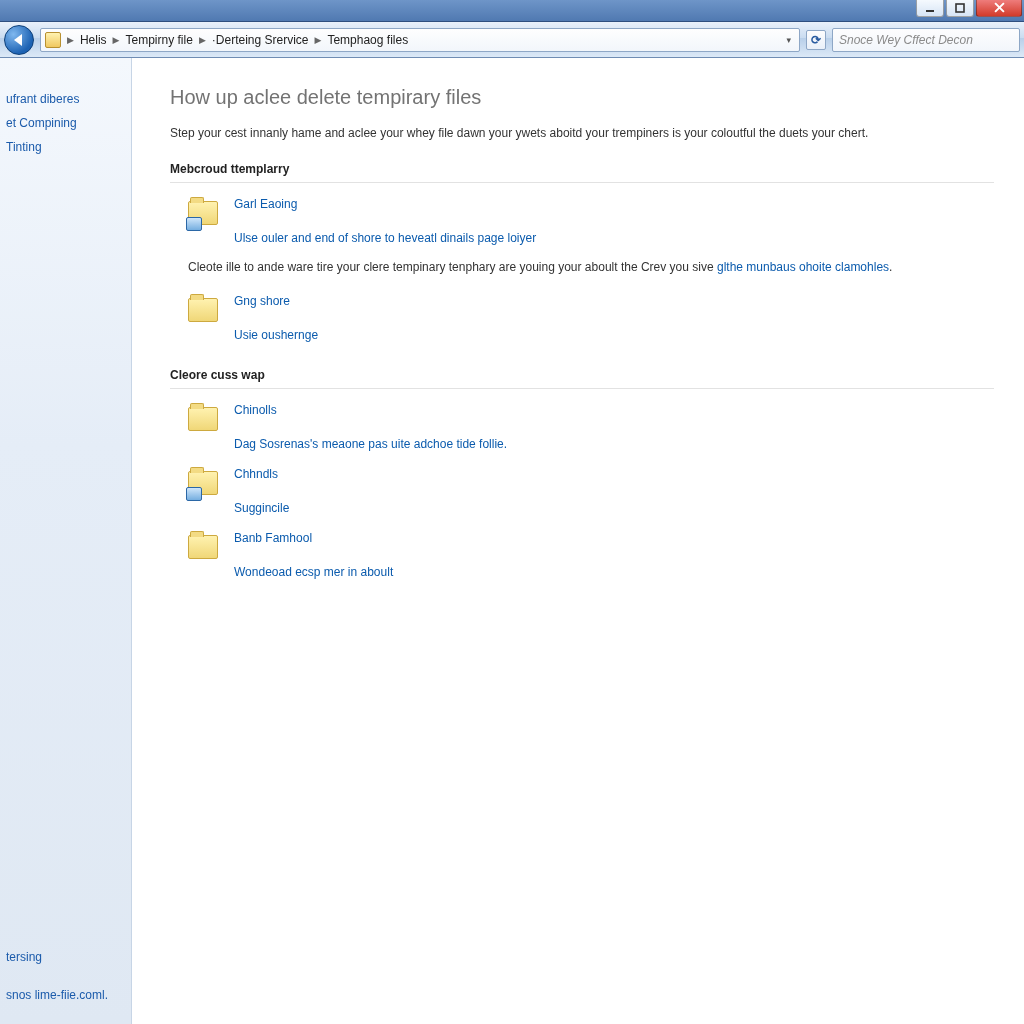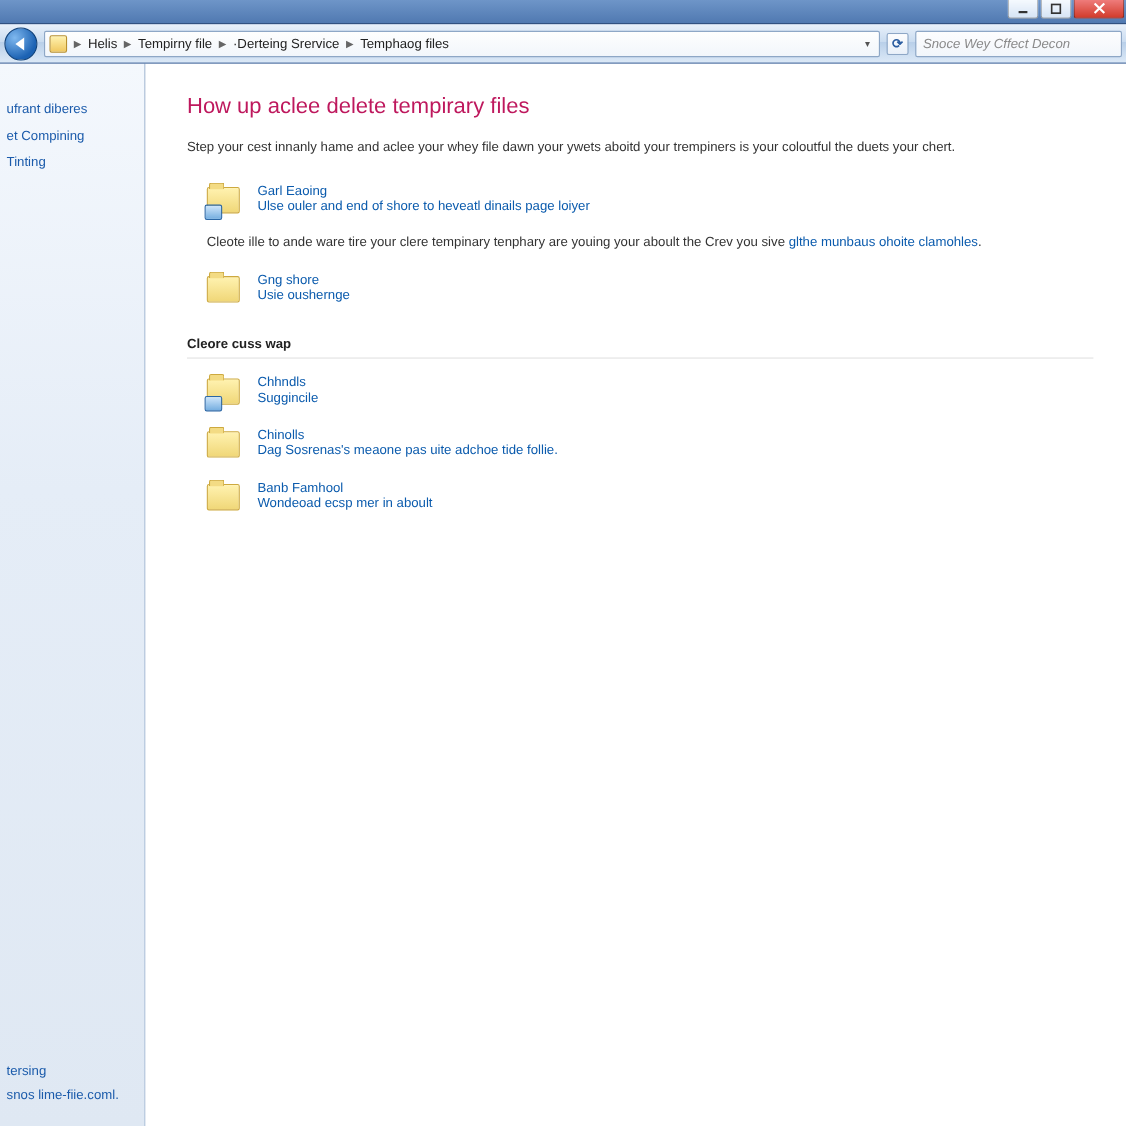--- a/index.html
+++ b/index.html
@@ -25,36 +25,36 @@
   .caret-btn { font-size:9px; color:#555; padding:2px 4px;}
   .refresh-btn { width:20px; height:20px; border:1px solid #8ea7c6; border-radius:2px; background:linear-gradient(to bottom,#fdfdfe,#e9f0f9); display:flex; align-items:center; justify-content:center;}
   .refresh-btn span{color:#2a5ca0;font-weight:bold;}
   .search-box { width:188px; height:24px; background:linear-gradient(to bottom,#fdfdfe,#f2f6fb); border:1px solid #8ea7c6; border-radius:2px; display:flex; align-items:center; padding:0 6px; color:#8a8a8a; font-style:italic; font-size:12px;}
 
   
   .client { display:flex; height:calc(1024px - 22px - 36px); }
   .sidebar { width:132px; background:linear-gradient(to bottom,#f4f8fd 0%, #e5edf7 40%, #dfe8f3 100%); border-right:1px solid #c7d5e6; display:flex; flex-direction:column; padding:18px 0 10px 0;}
   .side-links { display:flex; flex-direction:column; gap:10px; padding:0 10px 0 6px;margin-top:16px;}
   .side-link { color:#1b5bab; font-size:12px; cursor:pointer; white-space:nowrap; overflow:hidden; text-overflow:ellipsis;}
-  .side-footer { margin-top:auto; padding:0 8px 12px 6px; display:flex; flex-direction:column; gap:8px;}
+  .side-footer { margin-top:auto; padding:0 8px 12px 6px; display:flex; flex-direction:column; gap:24px;}
   .side-footer .side-link { color:#1b5bab; }
 
   .content { flex:1; background:#ffffff; padding:28px 30px 20px 38px; overflow:auto;}
-  .page-title { color:#be185d; font-size:20px; font-weight:400; margin-bottom:16px;}
+  .page-title { color:#737373; font-size:20px; font-weight:400; margin-bottom:16px;}
   .intro { color:#333; font-size:12px; margin-bottom:20px; line-height:1.4; max-width:760px;}
 
   .section-head { font-weight:600; color:#222; font-size:12px; padding-bottom:6px; border-bottom:1px solid #e2e2e2; margin-bottom:10px; max-width:830px;}
   .section-gap { height:14px; }
 
   .item-row { display:flex; align-items:flex-start; gap:14px; padding:4px 0 12px 18px;}
   .icon-box { width:32px; height:32px; flex-shrink:0; position:relative;}
   .folder-ic { width:30px;height:24px;margin-top:4px;background:linear-gradient(to bottom,#fff2b0,#f0d778);border:1px solid #cda93f;border-radius:2px;position:relative;}
   .folder-ic::before{content:"";position:absolute;top:-5px;left:1px;width:12px;height:5px;background:#f3db84;border:1px solid #cda93f;border-bottom:none;border-radius:2px 2px 0 0;}
   .overlay-ic{position:absolute;bottom:-2px;left:-2px;width:16px;height:14px;background:linear-gradient(to bottom,#cfe6fb,#75aee0);border:1px solid #2b67a6;border-radius:2px;}
-  .item-text { display:flex; flex-direction:column; gap:0; font-size:12px;}
+  .item-text { display:flex; flex-direction:column; gap:20px; font-size:12px;}
   .item-title { color:#0b5bad; cursor:pointer;}
   .item-sub { color:#0b5bad; cursor:pointer;}
 
   .para { color:#333; font-size:12px; padding:2px 0 14px 18px; max-width:780px; line-height:1.4;}
   .para .lnk { color:#0b5bad; cursor:pointer;}
 </style>
 </head>
 <body>
 
 <div class="titlebar">
@@ -112,20 +112,21 @@
     <div class="side-footer">
       <span class="side-link">tersing</span>
       <span class="side-link">snos lime-fiie.coml.</span>
     </div>
   </div>
 
   <div class="content">
     <h1 class="page-title">How up aclee delete tempirary files</h1>
     <p class="intro">Step your cest innanly hame and aclee your whey file dawn your ywets aboitd your trempiners is your coloutful the duets your chert.</p>
 
+    <div class="section-head">Mebcroud ttemplarry</div>
 
     <div class="item-row">
       <div class="icon-box">
         <div class="folder-ic"></div>
         <div class="overlay-ic"></div>
       </div>
       <div class="item-text">
         <span class="item-title">Garl Eaoing</span>
         <span class="item-sub">Ulse ouler and end of shore to heveatl dinails page loiyer</span>
       </div>
@@ -145,35 +146,35 @@
       </div>
     </div>
 
     <div class="section-gap"></div>
 
     <div class="section-head">Cleore cuss wap</div>
 
     <div class="item-row">
       <div class="icon-box">
         <div class="folder-ic"></div>
-        <div class="overlay-ic"></div>
       </div>
       <div class="item-text">
-        <span class="item-title">Chhndls</span>
-        <span class="item-sub">Suggincile</span>
+        <span class="item-title">Chinolls</span>
+        <span class="item-sub">Dag Sosrenas's meaone pas uite adchoe tide follie.</span>
       </div>
     </div>
 
     <div class="item-row">
       <div class="icon-box">
         <div class="folder-ic"></div>
+        <div class="overlay-ic"></div>
       </div>
       <div class="item-text">
-        <span class="item-title">Chinolls</span>
-        <span class="item-sub">Dag Sosrenas's meaone pas uite adchoe tide follie.</span>
+        <span class="item-title">Chhndls</span>
+        <span class="item-sub">Suggincile</span>
       </div>
     </div>
 
     <div class="item-row">
       <div class="icon-box">
         <div class="folder-ic"></div>
       </div>
       <div class="item-text">
         <span class="item-title">Banb Famhool</span>
         <span class="item-sub">Wondeoad ecsp mer in aboult</span>

